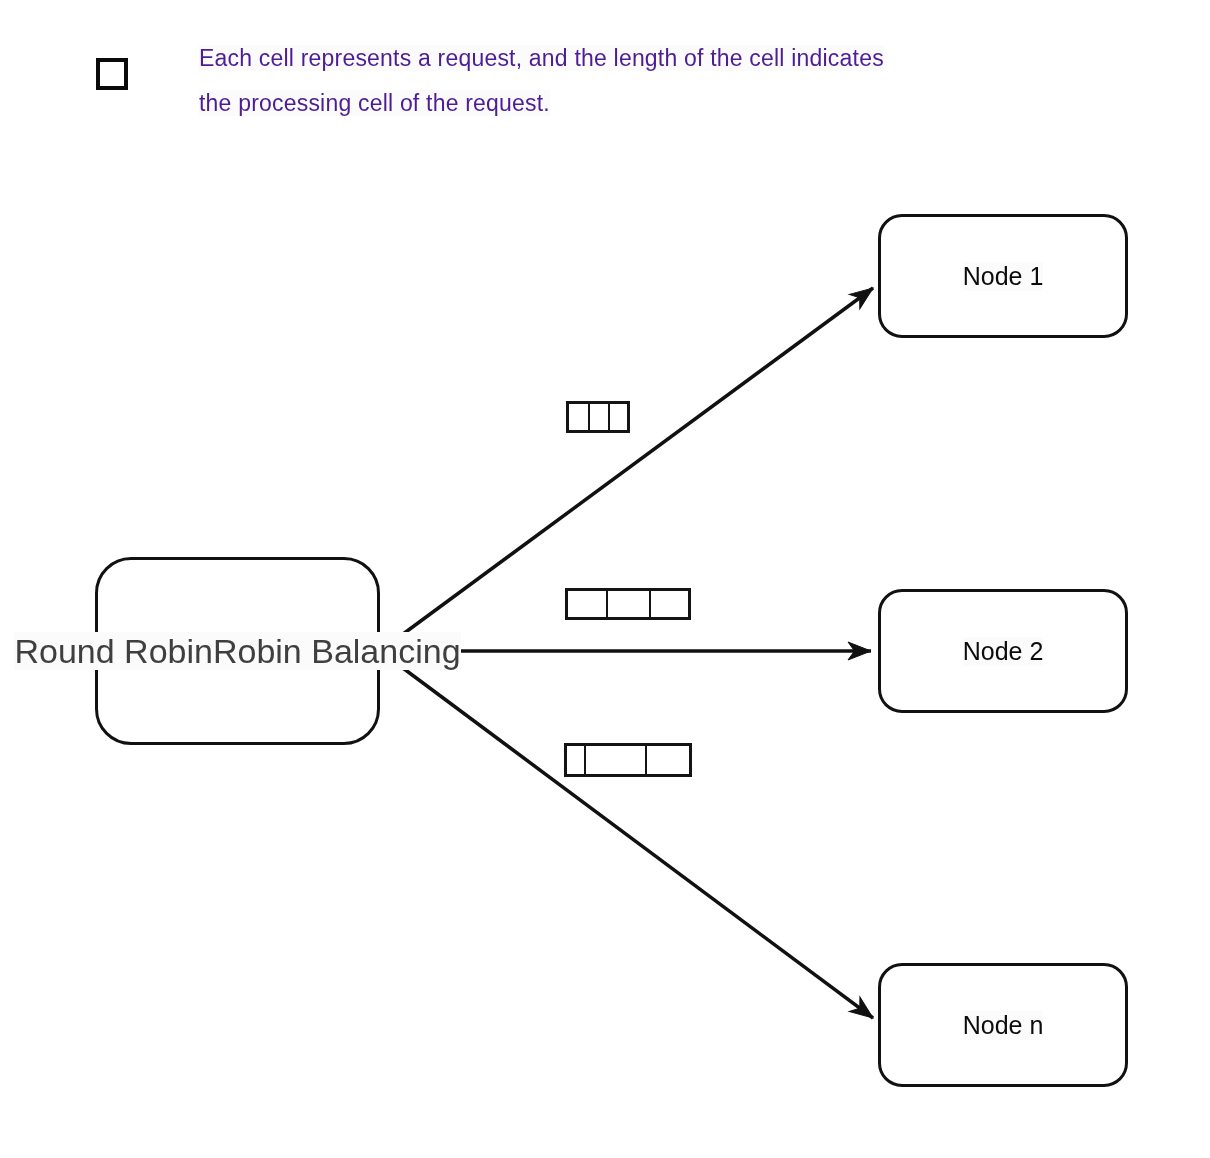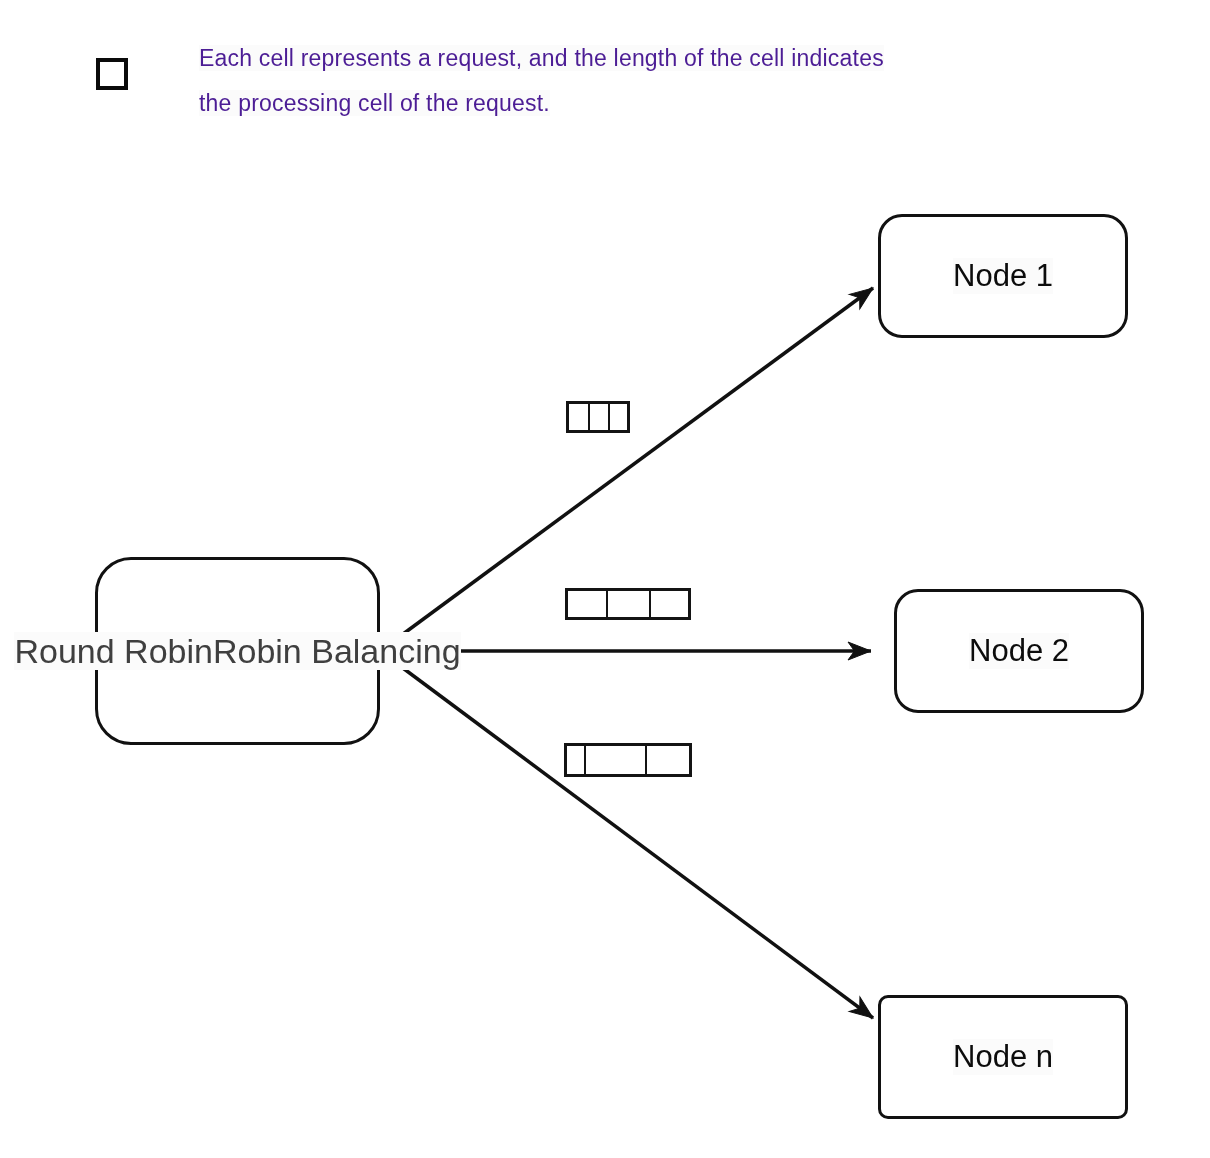--- a/index.html
+++ b/index.html
@@ -75,27 +75,27 @@
     width: 250px;
     height: 124px;
     border: 3px solid #111111;
     border-radius: 24px;
     background: #ffffff;
     display: flex;
     align-items: center;
     justify-content: center;
   }
   .node-box .node-label {
-    font-size: 31px;
+    font-size: 25px;
     color: #0c0c0c;
     white-space: nowrap;
   }
   #node-1 { top: 214px; }
-  #node-2 { top: 589px; margin-left: 16px; }
-  #node-n { top: 995px; border-radius: 10px; }
+  #node-2 { top: 589px; }
+  #node-n { top: 963px; }
 
   
   .arrow-layer {
     position: absolute;
     left: 0;
     top: 0;
     width: 1210px;
     height: 1158px;
     pointer-events: none;
   }

